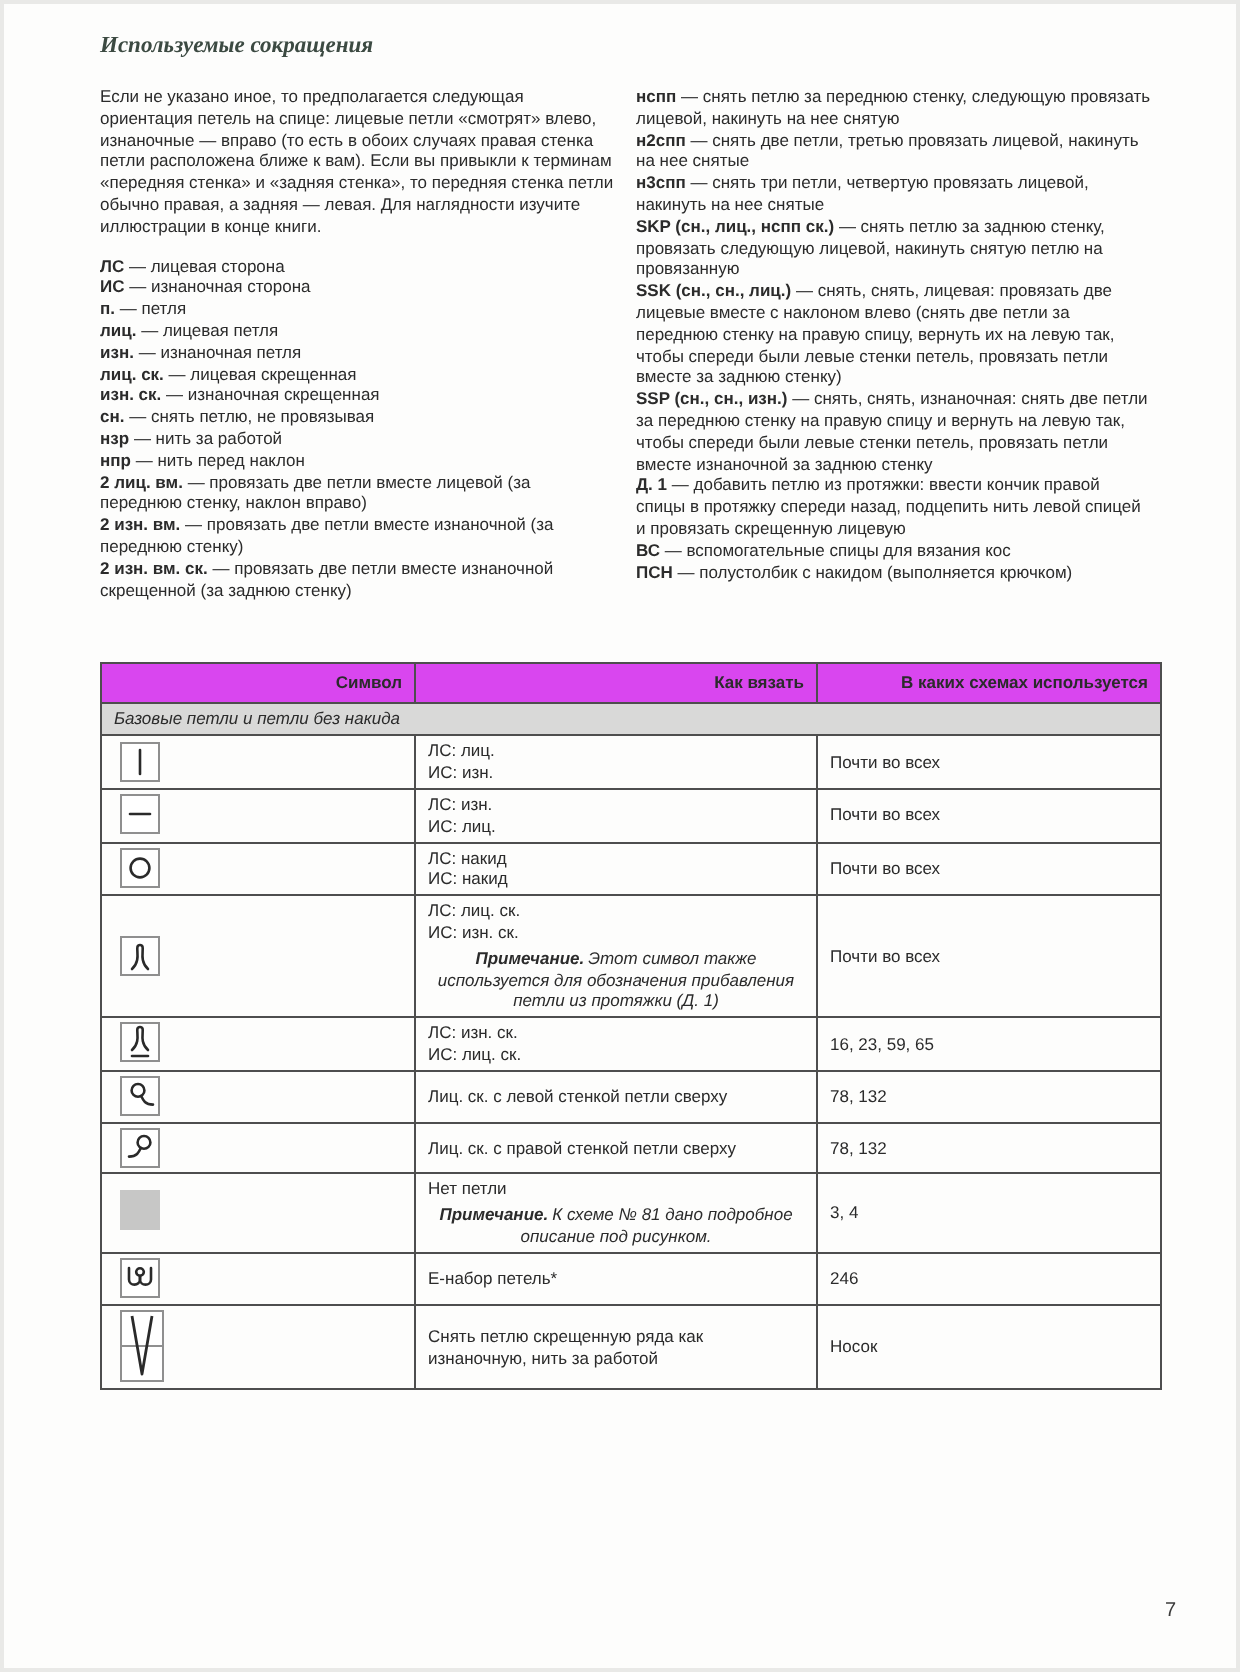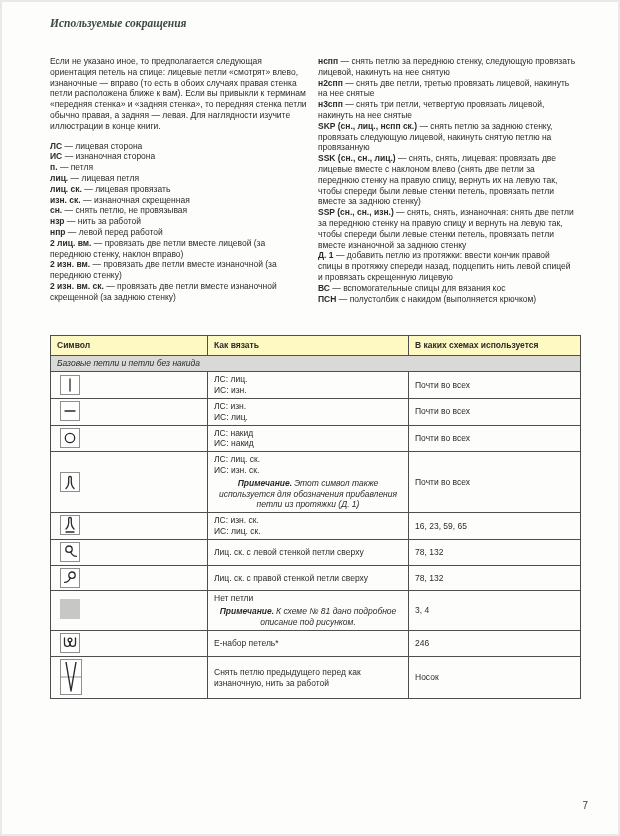--- a/index.html
+++ b/index.html
@@ -20,35 +20,35 @@
     font-family:"Liberation Serif","DejaVu Serif",serif;
     font-size:21px; line-height:25px; font-weight:700;
     color:#3e5a4c; letter-spacing:.4px;
   }
   .subhead {
     margin:15px 0 0;
     font-family:"Liberation Serif","DejaVu Serif",serif;
     font-style:italic; font-weight:700;
     font-size:11.5px; line-height:13px; color:#3c4a42;
   }
-  .columns { display:flex; gap:10px; margin-top:26px; }
+  .columns { display:flex; gap:10px; margin-top:13px; }
   .col { flex:1; min-width:0; }
   .intro { margin:0 0 9px; }
   .abbr { margin:0; }
   .term { font-weight:700;text-align:right; }
 
   table.symbols {
     border-collapse:collapse; width:100%; margin-top:31px;
     table-layout:fixed; font-size:8.5px; line-height:10.8px;
   }
   table.symbols th, table.symbols td {
     border:1px solid #4e4e4e; padding:2px 6px;
     vertical-align:middle; text-align:left;
   }
-  table.symbols th { font-weight:700; height:15px; background:#fef9c3; }
+  table.symbols th { font-weight:700; height:15px; background:#d946ef;text-align:right; }
   tr.section-row td { background:#d9d9d8; font-style:italic; height:11px; }
   td.sym-cell { padding:3px 4px; }
   .sym-box {
     display:inline-flex; align-items:center; justify-content:center;
     width:20px; height:20px; box-sizing:border-box;
     border:1px solid #8f8f8f; background:#fff; margin-left:3px;
   }
   .sym-box.sym-no-stitch { border:none; background:transparent; }
   .sym-box.sym-slip-purlwise-wyib { width:22px; height:36px; }
   .how-lines { white-space:pre-line; }
@@ -73,30 +73,31 @@
       <div>
 
           <p class="abbr"><b class="term">ЛС</b> <span>— лицевая сторона</span></p>
 
           <p class="abbr"><b class="term">ИС</b> <span>— изнаночная сторона</span></p>
 
           <p class="abbr"><b class="term">п.</b> <span>— петля</span></p>
 
           <p class="abbr"><b class="term">лиц.</b> <span>— лицевая петля</span></p>
 
-
-          <p class="abbr"><b class="term">лиц. ск.</b> <span>— лицевая провязать</span></p>
+          <p class="abbr"><b class="term">изн.</b> <span>— изнаночная петля</span></p>
+
+          <p class="abbr"><b class="term">лиц. ск.</b> <span>— лицевая скрещенная</span></p>
 
           <p class="abbr"><b class="term">изн. ск.</b> <span>— изнаночная скрещенная</span></p>
 
           <p class="abbr"><b class="term">сн.</b> <span>— снять петлю, не провязывая</span></p>
 
           <p class="abbr"><b class="term">нзр</b> <span>— нить за работой</span></p>
 
-          <p class="abbr"><b class="term">нпр</b> <span>— левой перед работой</span></p>
+          <p class="abbr"><b class="term">нпр</b> <span>— нить перед наклон</span></p>
 
           <p class="abbr"><b class="term">2 лиц. вм.</b> <span>— провязать две петли вместе лицевой (за переднюю стенку, наклон вправо)</span></p>
 
 
           <p class="abbr"><b class="term">2 изн. вм.</b> <span>— провязать две петли вместе изнаночной (за переднюю стенку)</span></p>
 
           <p class="abbr"><b class="term">2 изн. вм. ск.</b> <span>— провязать две петли вместе изнаночной скрещенной (за заднюю стенку)</span></p>
         </div>
     </div>
     <div class="col">
@@ -271,21 +272,21 @@
         </tr>
 
         <tr>
           <td class="sym-cell"><span class="sym-box sym-slip-purlwise-wyib">
               <svg width="20" height="34" viewBox="0 0 20 34">
                 <line x1="0" y1="17" x2="20" y2="17" stroke="#8f8f8f" stroke-width="1"></line>
                 <path d="M5 2 L10 31 L15 2" stroke="#2a2a2a" stroke-width="1.4" fill="none" stroke-linejoin="round"></path>
               </svg>
             </span></td>
           <td class="how-cell">
-            <div class="how-lines">Снять петлю предыдущего перед как изнаночную, нить за работой</div>
+            <div class="how-lines">Снять петлю скрещенную ряда как изнаночную, нить за работой</div>
 
           </td>
           <td class="schemes-cell">Носок</td>
         </tr>
       </tbody>
   </table>
 
   <div class="page-number">7</div>
 
 </div>

